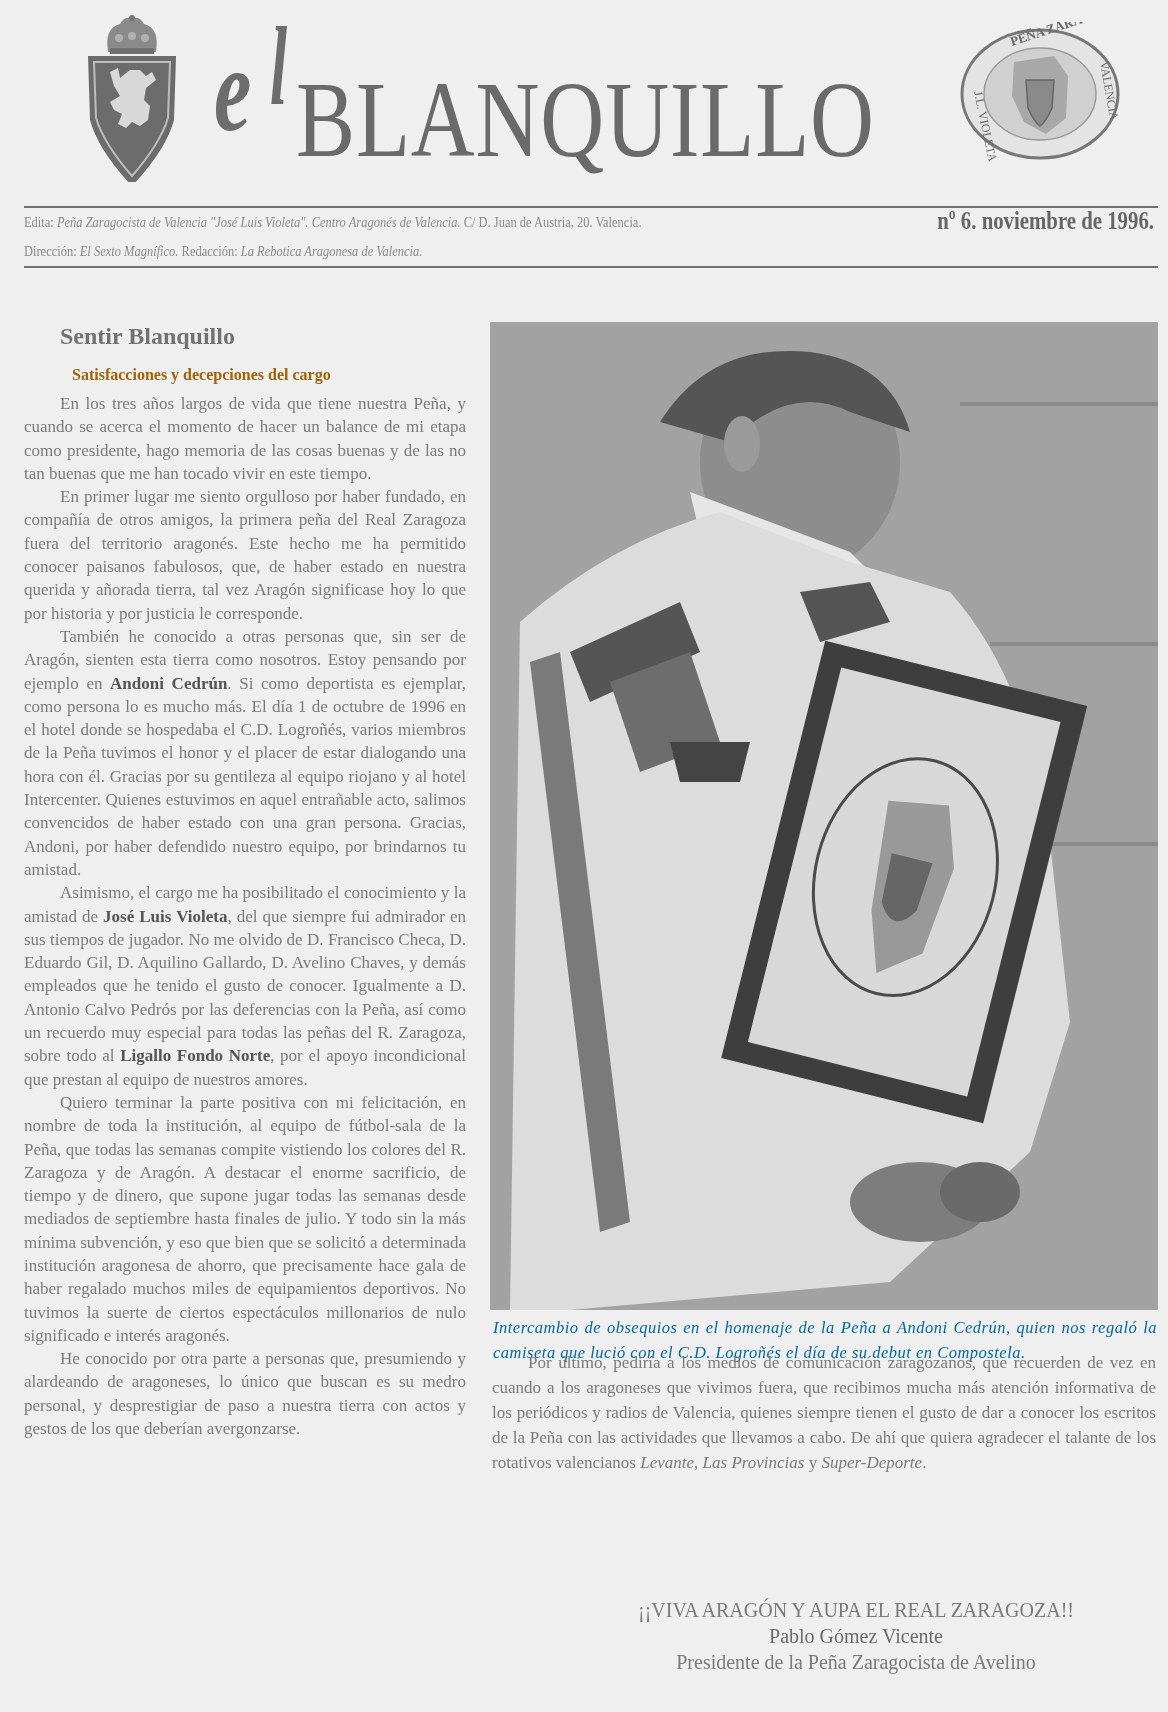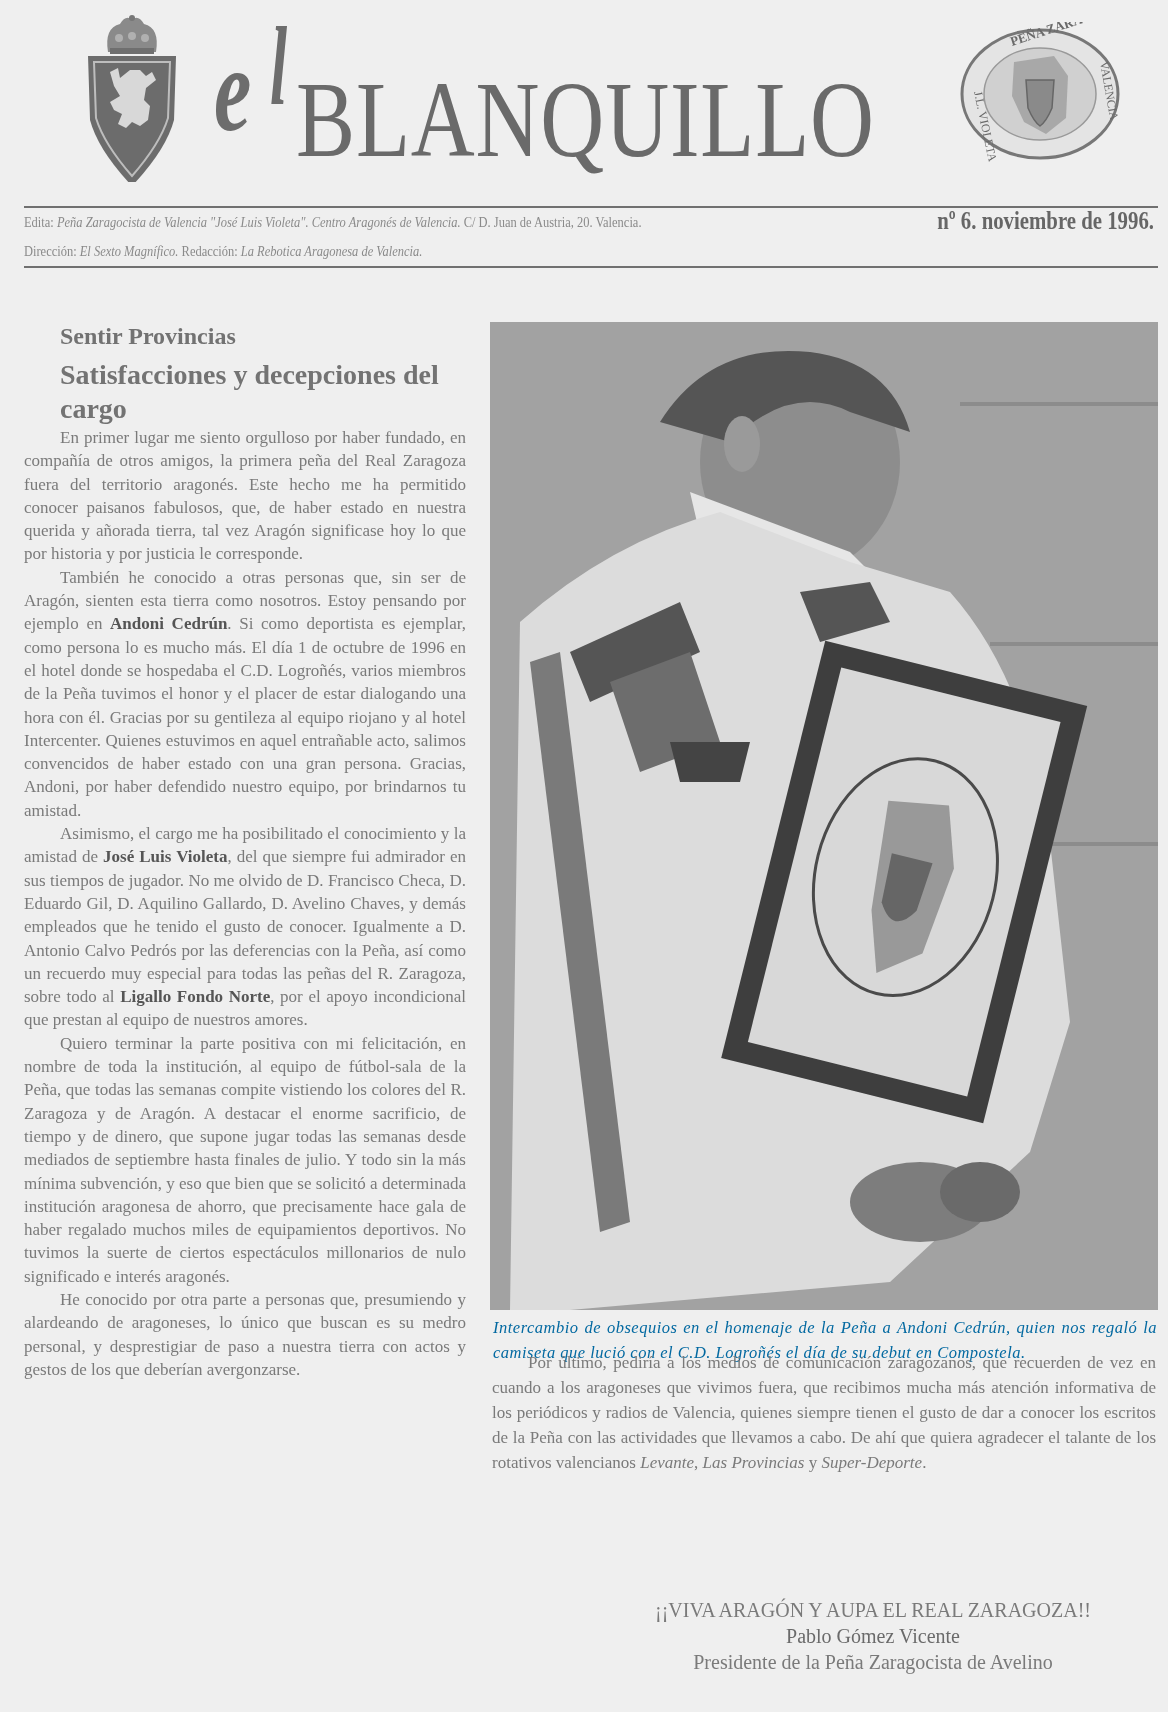--- a/index.html
+++ b/index.html
@@ -58,21 +58,21 @@
 
   
   .article {
     position: absolute; left: 24px; top: 318px; width: 442px;
   }
   .article h1 {
     font-size: 24px; font-weight: bold; color: #727272; margin-left: 36px;
     line-height: 36px;
   }
   .article h2 {
-    font-size: 28px; font-weight: bold; color: #737373; margin-left: 36px;
+    font-size: 16px; font-weight: bold; color: #a16207; margin-left: 48px;
     line-height: 34px; margin-top: 4px;
   }
   .article p {
     font-size: 17px; line-height: 23.3px; color: #7a7a7a; text-align: justify;
     text-indent: 36px;
   }
   .article p b { color: #555; font-weight: bold; }
 
   
   .photo {
@@ -86,21 +86,21 @@
     text-align: justify; letter-spacing: 0.5px;
   }
   .closing {
     position: absolute; left: 492px; top: 1350px; width: 664px;
   }
   .closing p {
     font-size: 17px; line-height: 25px; color: #7a7a7a; text-align: justify; text-indent: 36px;
   }
   .closing p em { font-style: italic; }
   .signoff {
-    position: absolute; left: 593px; top: 1597px; width: 560px; text-align: center;
+    position: absolute; left: 576px; top: 1597px; width: 560px; text-align: center;
   }
   .signoff .cheer { font-size: 20px; color: #7a7a7a; line-height: 26px; }
   .signoff .name { font-size: 20px; font-weight: normal; color: #6a6a6a; line-height: 26px; }
   .signoff .role { font-size: 20px; color: #7a7a7a; line-height: 26px; }
 </style>
 </head>
 <body>
 
 <div class="page">
 
@@ -149,22 +149,23 @@
   <div class="direccion">
     <span>Dirección:</span>
     <em>El Sexto Magnífico.</em>
     <span>Redacción:</span>
     <em>La Rebotica Aragonesa de Valencia.</em>
   </div>
 
   <div class="rule bottom"></div>
 
   <div class="article">
-    <h1>Sentir Provincias</h1>
+    <h1>Sentir Blanquillo</h1>
     <h2>Satisfacciones y decepciones del cargo</h2>
+    <p>En los tres años largos de vida que tiene nuestra Peña, y cuando se acerca el momento de hacer un balance de mi etapa como presidente, hago memoria de las cosas buenas y de las no tan buenas que me han tocado vivir en este tiempo.</p>
     <p>En primer lugar me siento orgulloso por haber fundado, en compañía de otros amigos, la primera peña del Real Zaragoza fuera del territorio aragonés. Este hecho me ha permitido conocer paisanos fabulosos, que, de haber estado en nuestra querida y añorada tierra, tal vez Aragón significase hoy lo que por historia y por justicia le corresponde.</p>
     <p><span>También he conocido a otras personas que, sin ser de Aragón, sienten esta tierra como nosotros. Estoy pensando por ejemplo en </span><b>Andoni Cedrún</b><span>. Si como deportista es ejemplar, como persona lo es mucho más. El día 1 de octubre de 1996 en el hotel donde se hospedaba el C.D. Logroñés, varios miembros de la Peña tuvimos el honor y el placer de estar dialogando una hora con él. Gracias por su gentileza al equipo riojano y al hotel Intercenter. Quienes estuvimos en aquel entrañable acto, salimos convencidos de haber estado con una gran persona. Gracias, Andoni, por haber defendido nuestro equipo, por brindarnos tu amistad.</span></p>
     <p><span>Asimismo, el cargo me ha posibilitado el conocimiento y la amistad de </span><b>José Luis Violeta</b><span>, del que siempre fui admirador en sus tiempos de jugador. No me olvido de D. Francisco Checa, D. Eduardo Gil, D. Aquilino Gallardo, D. Avelino Chaves, y demás empleados que he tenido el gusto de conocer. Igualmente a D. Antonio Calvo Pedrós por las deferencias con la Peña, así como un recuerdo muy especial para todas las peñas del R. Zaragoza, sobre todo al </span><b>Ligallo Fondo Norte</b><span>, por el apoyo incondicional que prestan al equipo de nuestros amores.</span></p>
     <p>Quiero terminar la parte positiva con mi felicitación, en nombre de toda la institución, al equipo de fútbol-sala de la Peña, que todas las semanas compite vistiendo los colores del R. Zaragoza y de Aragón. A destacar el enorme sacrificio, de tiempo y de dinero, que supone jugar todas las semanas desde mediados de septiembre hasta finales de julio. Y todo sin la más mínima subvención, y eso que bien que se solicitó a determinada institución aragonesa de ahorro, que precisamente hace gala de haber regalado muchos miles de equipamientos deportivos. No tuvimos la suerte de ciertos espectáculos millonarios de nulo significado e interés aragonés.</p>
     <p>He conocido por otra parte a personas que, presumiendo y alardeando de aragoneses, lo único que buscan es su medro personal, y desprestigiar de paso a nuestra tierra con actos y gestos de los que deberían avergonzarse.</p>
   </div>
 
   <div class="photo">
     <svg width="668" height="988" viewBox="0 0 668 988">
 

